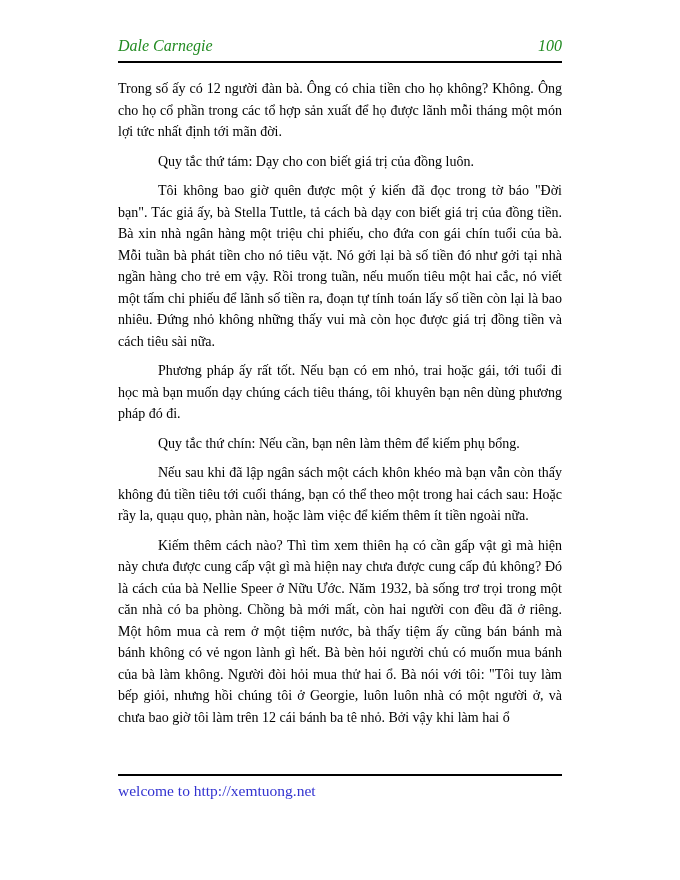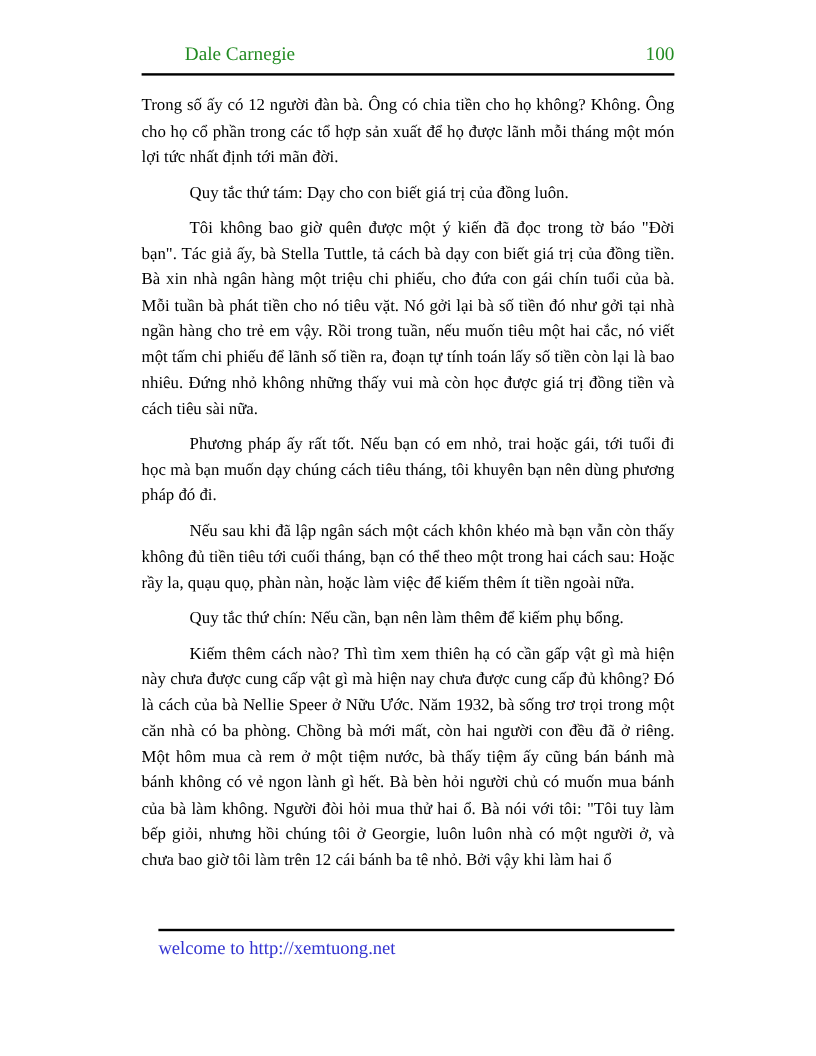--- a/index.html
+++ b/index.html
@@ -21,22 +21,22 @@
   .content{
     position:absolute;
     left:118px;right:118px;top:0;
   }
   .header{
     display:flex;
     justify-content:space-between;
     align-items:flex-end;
     padding-top:37px;
     color:var(--header-green);
+    font-style:italic;
     font-size:16px;
-    margin-left:36px;
   }
   .rule{
     border:none;
     border-top:2px solid var(--rule-black);
     margin:0;
   }
   .header-rule{margin-top:6px;}
   .body-text{
     padding-top:15px;
     font-size:14px;
@@ -44,21 +44,21 @@
     color:var(--body-text);
     text-align:justify;
   }
   .body-text p{
     margin:0 0 8px 0;
     text-indent:40px;
   }
   .body-text p.no-indent{text-indent:0;}
   .footer{
     position:absolute;
-    left:132px;right:118px;
+    left:118px;right:118px;
     top:774px;
   }
   .footer-link{
     display:inline-block;
     margin-top:6px;
     color:var(--footer-blue);
     font-size:15.5px;
     text-decoration:none;
     cursor:pointer;
   }
@@ -71,22 +71,22 @@
     <div class="header">
       <span>Dale Carnegie</span>
       <span>100</span>
     </div>
     <hr class="rule header-rule">
     <div class="body-text">
       <p class="no-indent">Trong số ấy có 12 người đàn bà. Ông có chia tiền cho họ không? Không. Ông cho họ cổ phần trong các tổ hợp sản xuất để họ được lãnh mỗi tháng một món lợi tức nhất định tới mãn đời.</p>
       <p>Quy tắc thứ tám: Dạy cho con biết giá trị của đồng luôn.</p>
       <p>Tôi không bao giờ quên được một ý kiến đã đọc trong tờ báo "Đời bạn". Tác giả ấy, bà Stella Tuttle, tả cách bà dạy con biết giá trị của đồng tiền. Bà xin nhà ngân hàng một triệu chi phiếu, cho đứa con gái chín tuổi của bà. Mỗi tuần bà phát tiền cho nó tiêu vặt. Nó gởi lại bà số tiền đó như gởi tại nhà ngần hàng cho trẻ em vậy. Rồi trong tuần, nếu muốn tiêu một hai cắc, nó viết một tấm chi phiếu để lãnh số tiền ra, đoạn tự tính toán lấy số tiền còn lại là bao nhiêu. Đứng nhỏ không những thấy vui mà còn học được giá trị đồng tiền và cách tiêu sài nữa.</p>
       <p>Phương pháp ấy rất tốt. Nếu bạn có em nhỏ, trai hoặc gái, tới tuổi đi học mà bạn muốn dạy chúng cách tiêu tháng, tôi khuyên bạn nên dùng phương pháp đó đi.</p>
+      <p>Quy tắc thứ chín: Nếu cần, bạn nên làm thêm để kiếm phụ bổng.</p>
       <p>Nếu sau khi đã lập ngân sách một cách khôn khéo mà bạn vẫn còn thấy không đủ tiền tiêu tới cuối tháng, bạn có thể theo một trong hai cách sau: Hoặc rầy la, quạu quọ, phàn nàn, hoặc làm việc để kiếm thêm ít tiền ngoài nữa.</p>
-      <p>Quy tắc thứ chín: Nếu cần, bạn nên làm thêm để kiếm phụ bổng.</p>
       <p>Kiếm thêm cách nào? Thì tìm xem thiên hạ có cần gấp vật gì mà hiện này chưa được cung cấp vật gì mà hiện nay chưa được cung cấp đủ không? Đó là cách của bà Nellie Speer ở Nữu Ước. Năm 1932, bà sống trơ trọi trong một căn nhà có ba phòng. Chồng bà mới mất, còn hai người con đều đã ở riêng. Một hôm mua cà rem ở một tiệm nước, bà thấy tiệm ấy cũng bán bánh mà bánh không có vẻ ngon lành gì hết. Bà bèn hỏi người chủ có muốn mua bánh của bà làm không. Người đòi hỏi mua thử hai ổ. Bà nói với tôi: "Tôi tuy làm bếp giỏi, nhưng hồi chúng tôi ở Georgie, luôn luôn nhà có một người ở, và chưa bao giờ tôi làm trên 12 cái bánh ba tê nhỏ. Bởi vậy khi làm hai ổ</p>
     </div>
   </div>
   <div class="footer">
     <hr class="rule footer-rule">
     <a class="footer-link">welcome to http://xemtuong.net</a>
   </div>
 </div>
 
 </body></html>

